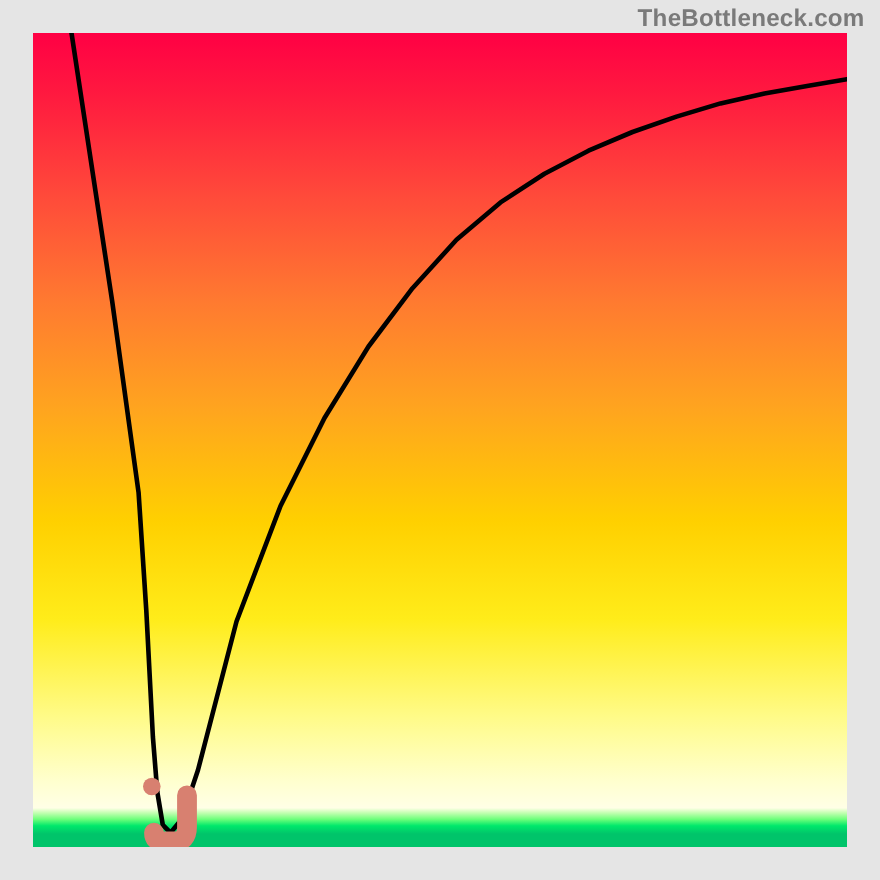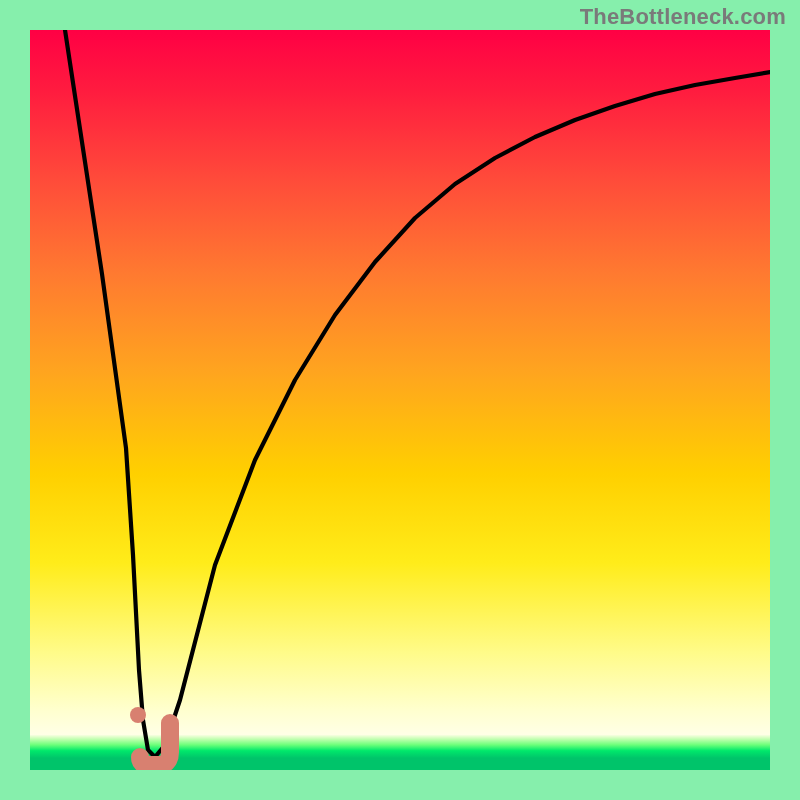--- a/index.html
+++ b/index.html
@@ -6,21 +6,21 @@
     margin: 0;
     padding: 0;
     width: 800px;
     height: 800px;
     overflow: hidden;
     background: #000;
   }
   .frame {
     position: absolute;
     inset: 0;
-    background: #86efac;
+    background: #e5e5e5;
   }
   .plot {
     position: absolute;
     left: 30px;
     top: 30px;
     width: 740px;
     height: 740px;
     overflow: hidden;
   }
   .gradient {

